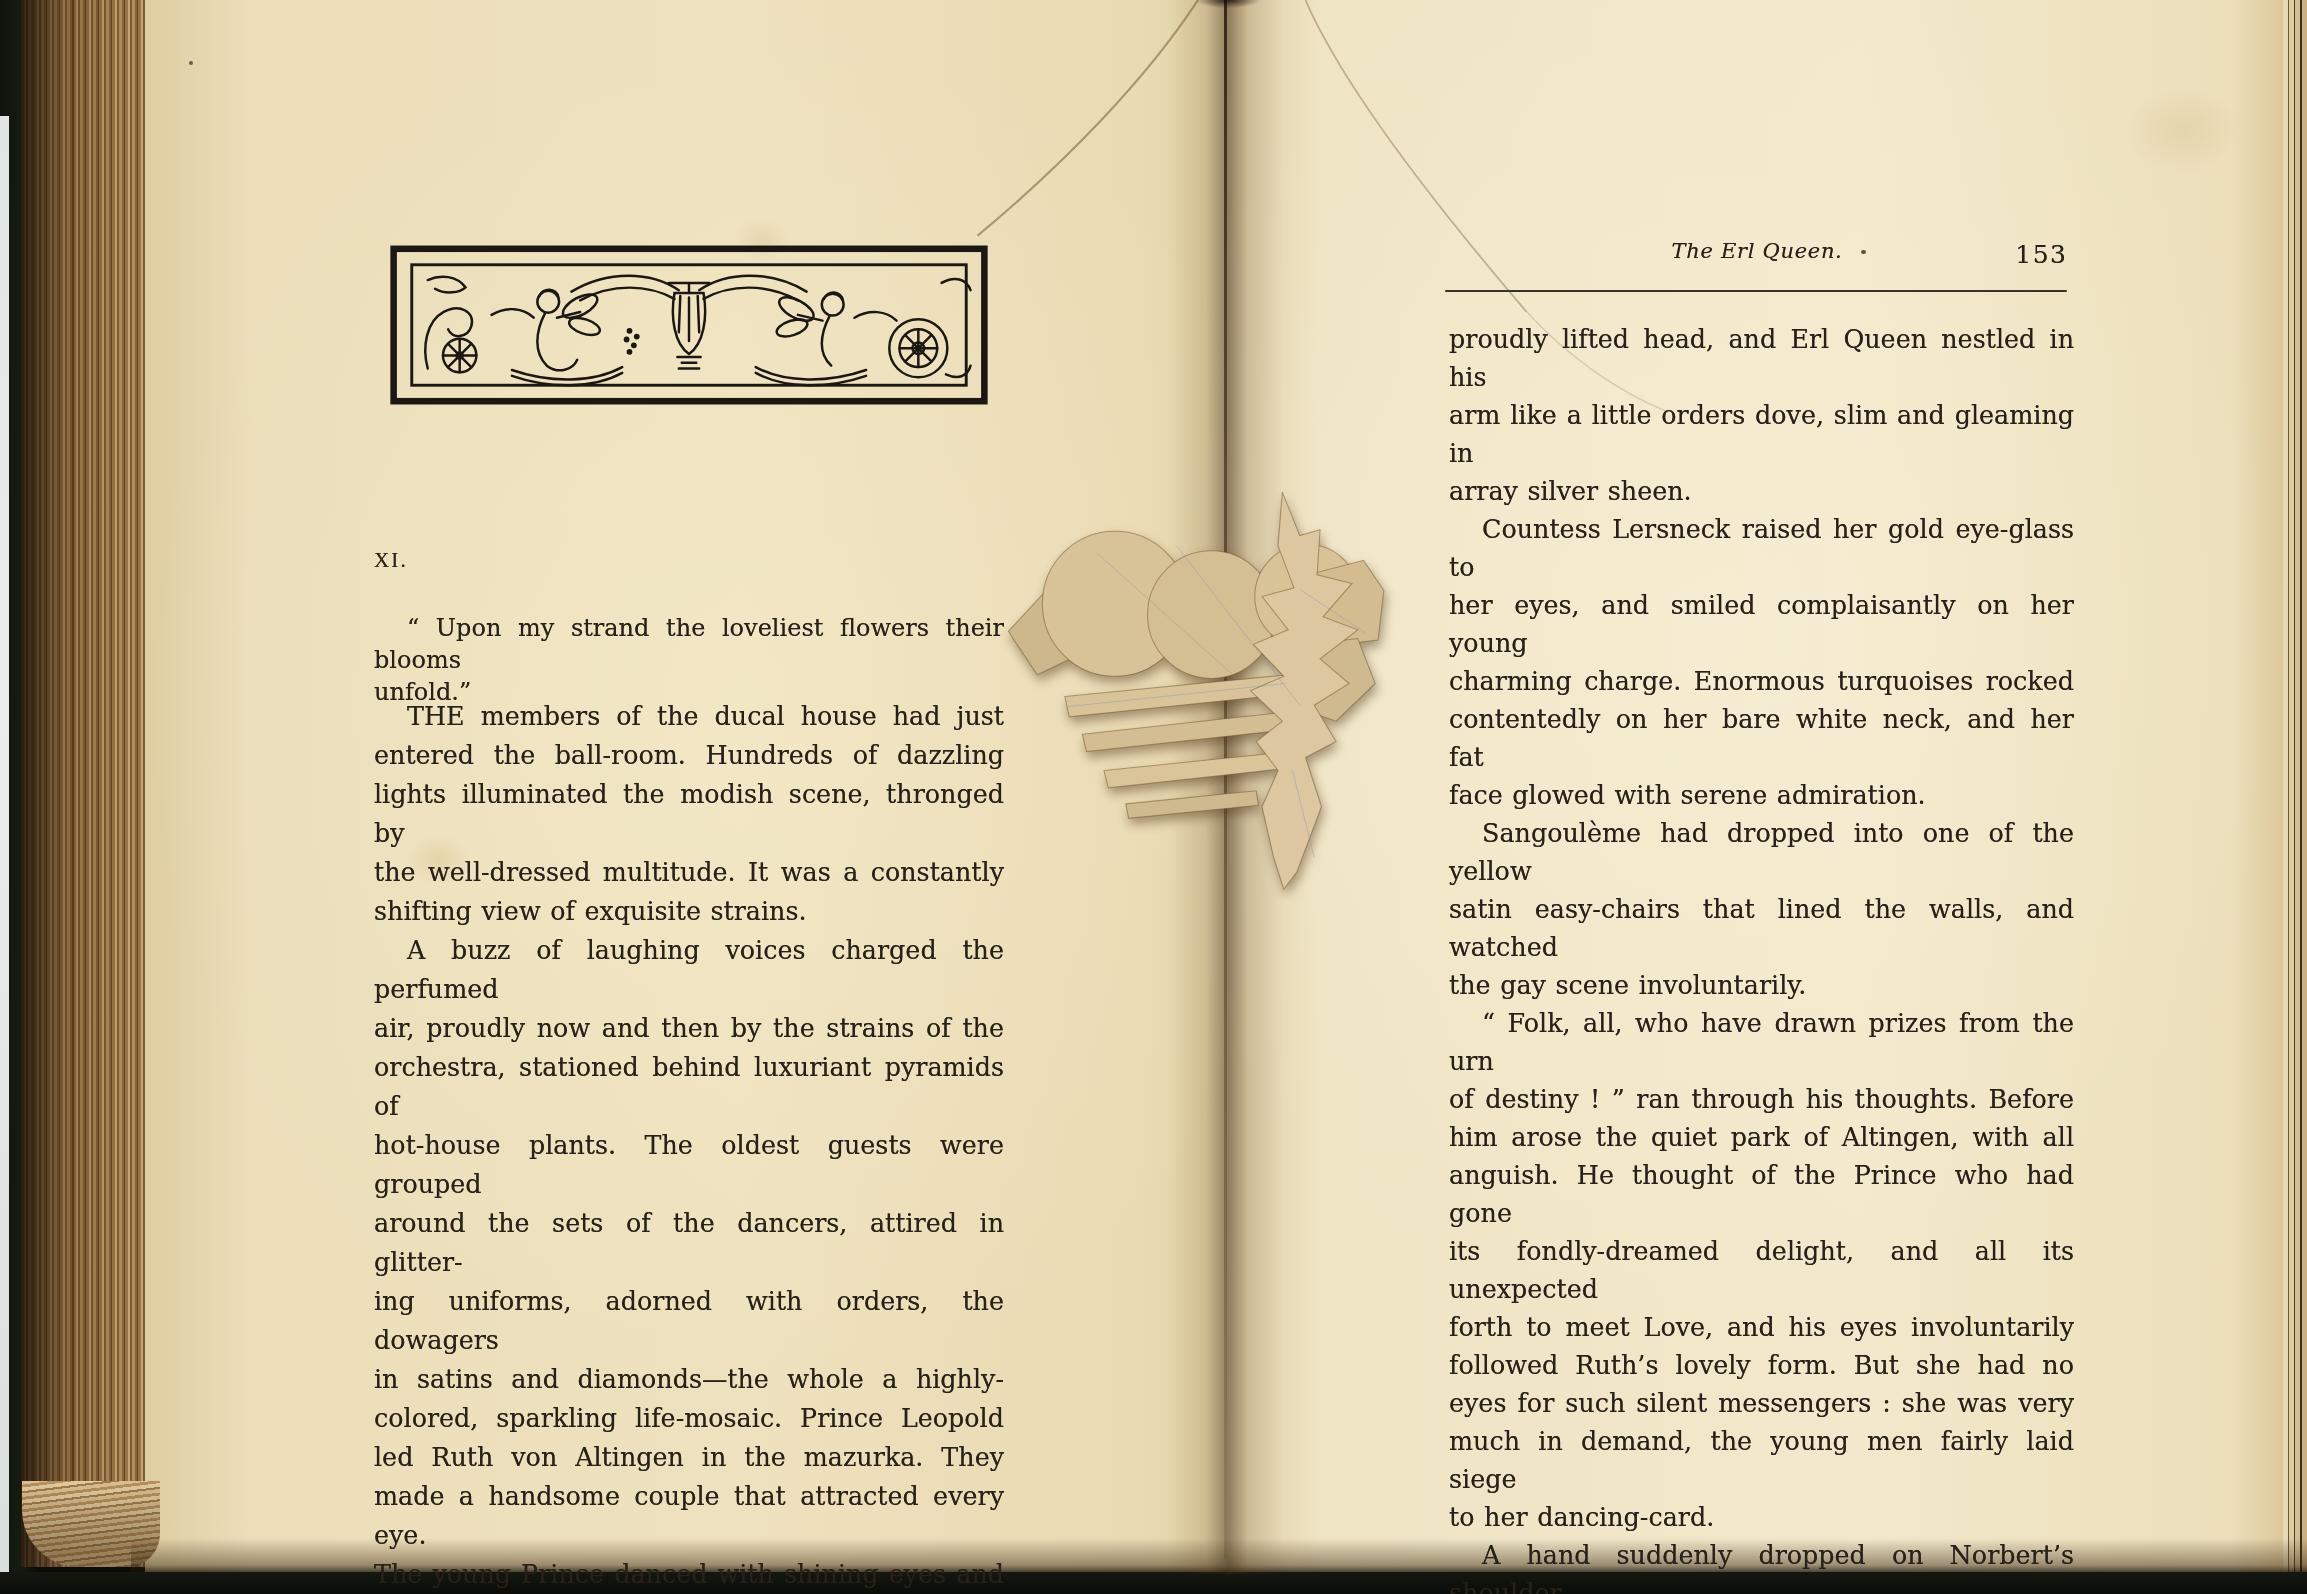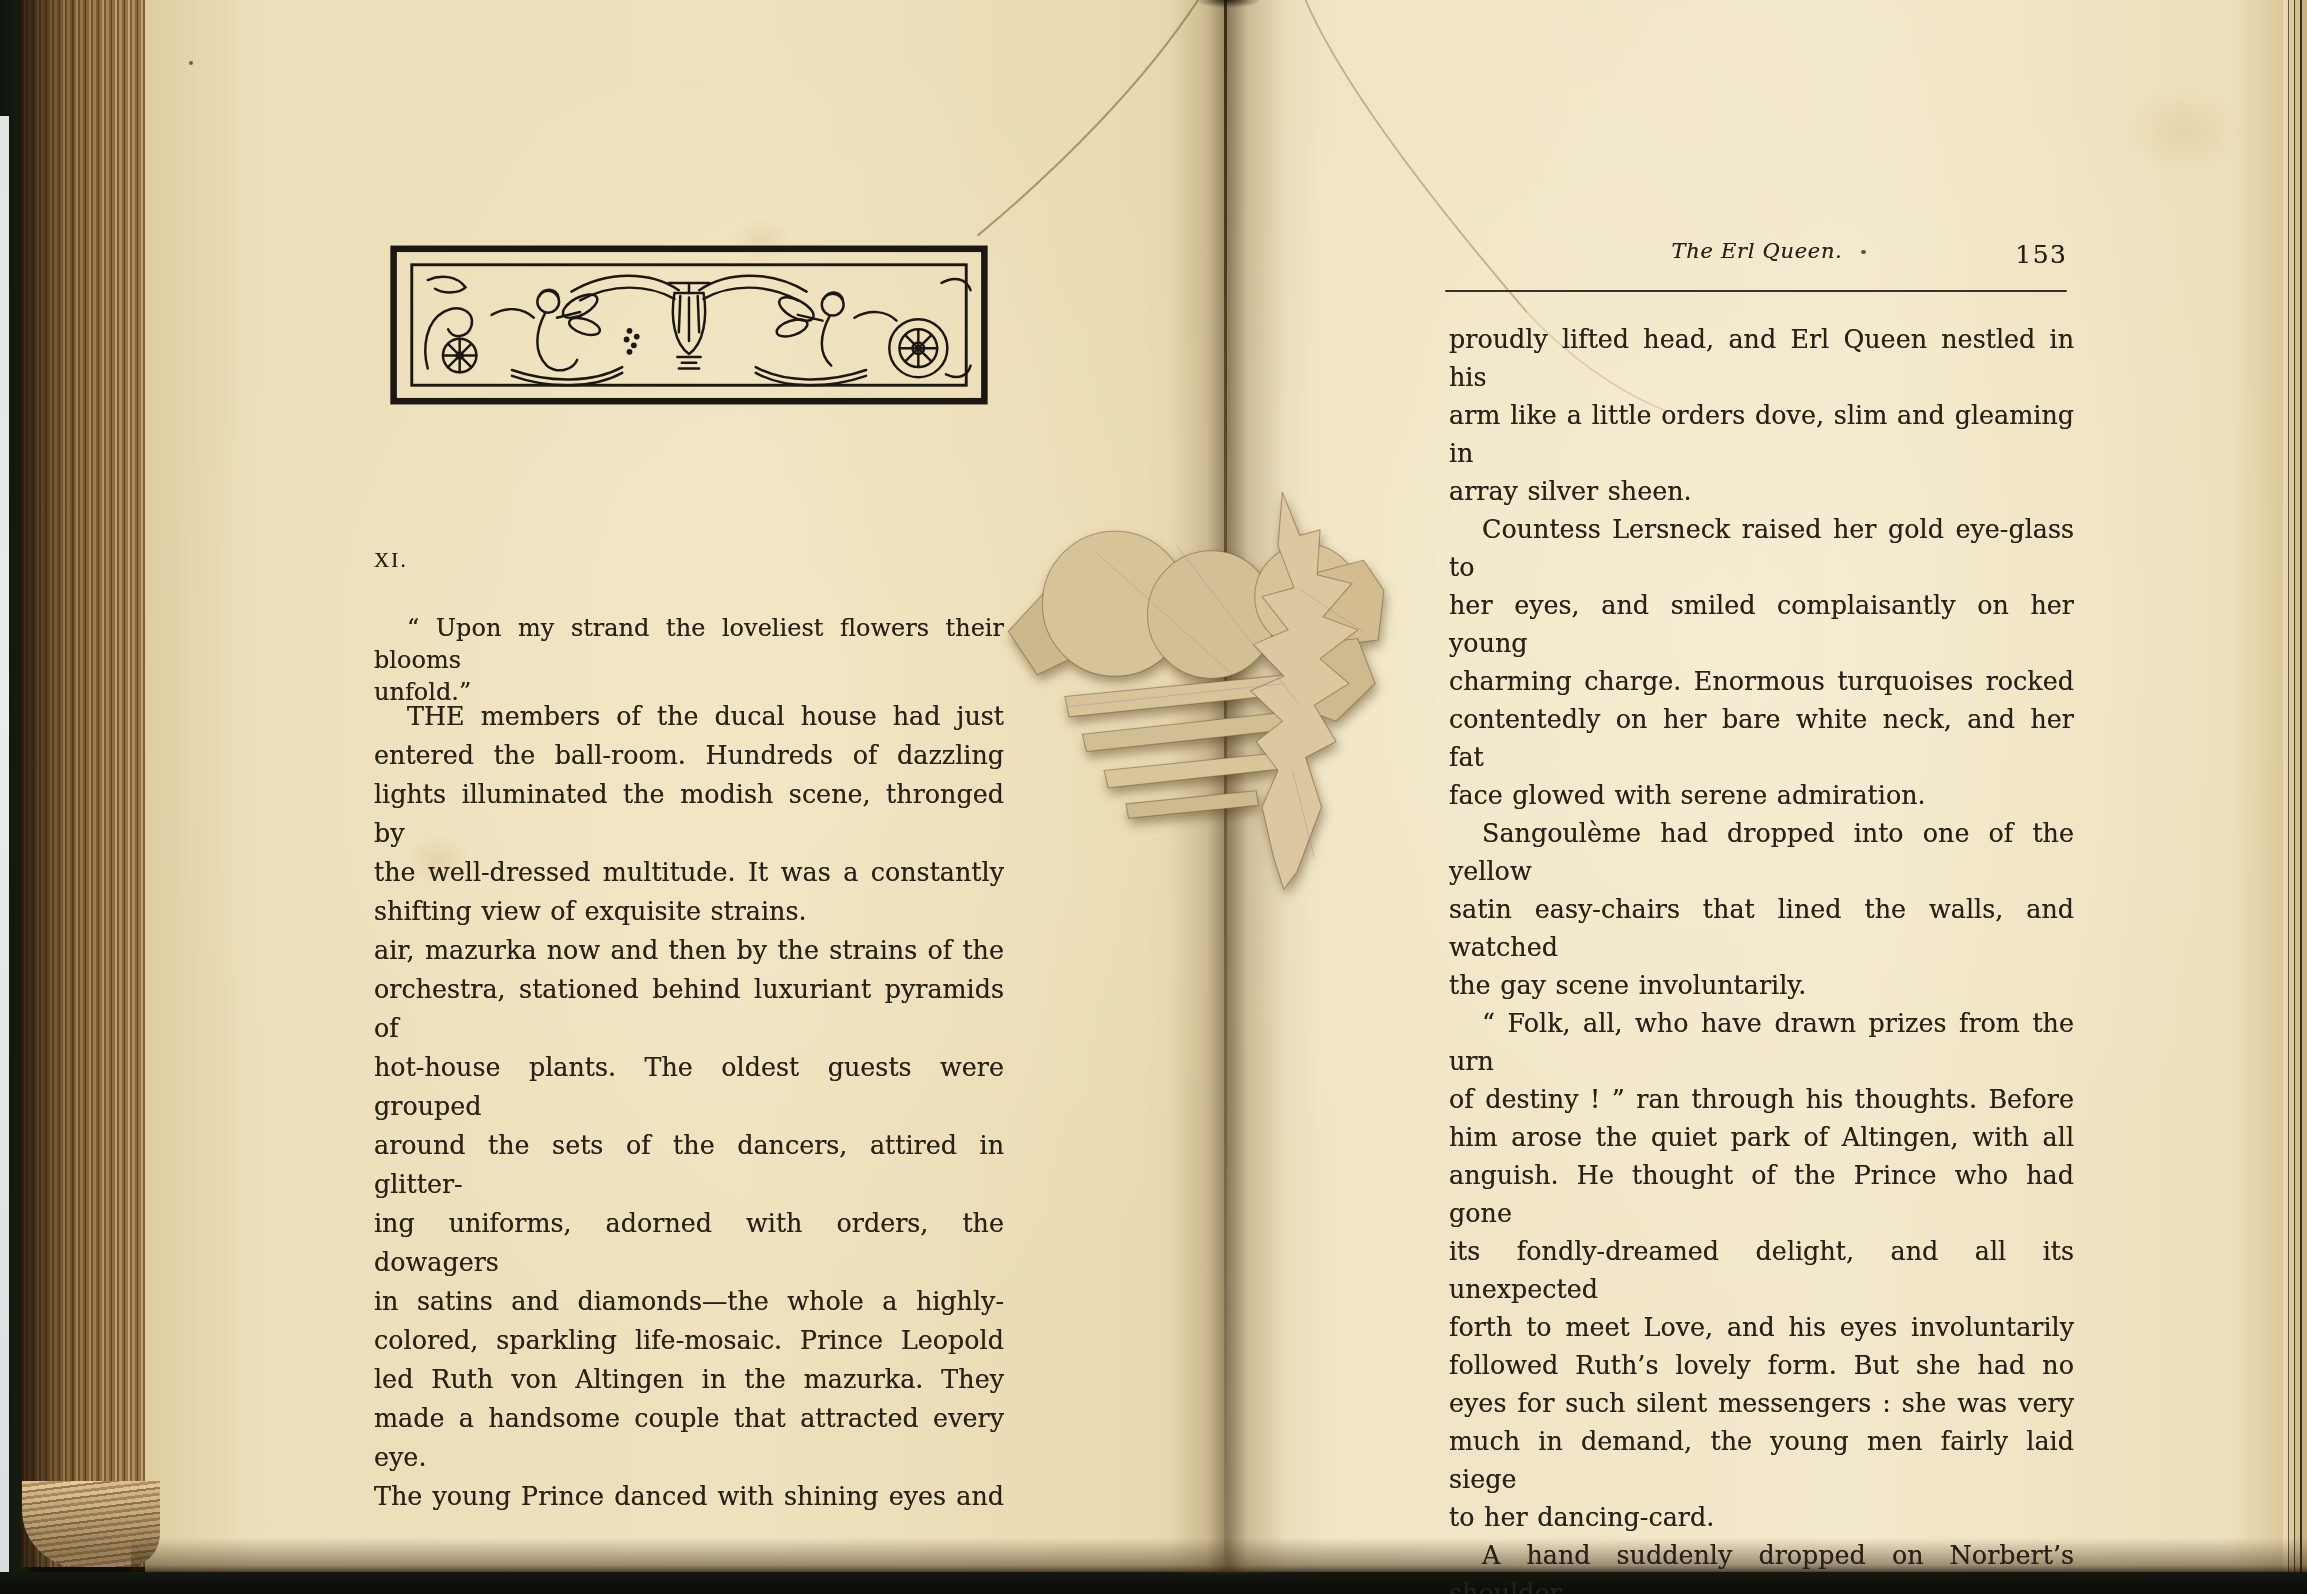--- a/index.html
+++ b/index.html
@@ -172,21 +172,22 @@
   <div class="epigraph ink">
       <div class="line indent">“ Upon my strand the loveliest flowers their blooms</div>
       <div class="line last">unfold.”</div>
     </div>
   <div class="body-left ink">
       <div class="line indent">THE members of the ducal house had just</div>
       <div class="line">entered the ball-room.  Hundreds of dazzling</div>
       <div class="line">lights illuminated the modish scene, thronged by</div>
       <div class="line">the well-dressed multitude.  It was a constantly</div>
       <div class="line last">shifting view of exquisite strains.</div>
-      <div class="line">air, mazurka now and then by the strains of the</div>
+      <div class="line indent">A buzz of laughing voices charged the perfumed</div>
+      <div class="line">air, proudly now and then by the strains of the</div>
       <div class="line">orchestra, stationed behind luxuriant pyramids of</div>
       <div class="line">hot-house plants.  The oldest guests were grouped</div>
       <div class="line">around the sets of the dancers, attired in glitter-</div>
       <div class="line">ing uniforms, adorned with orders, the dowagers</div>
       <div class="line">in satins and diamonds—the whole a highly-</div>
       <div class="line">colored, sparkling life-mosaic.  Prince Leopold</div>
       <div class="line">led Ruth von Altingen in the mazurka.  They</div>
       <div class="line">made a handsome couple that attracted every eye.</div>
       <div class="line">The young Prince danced with shining eyes and</div>
     </div>

